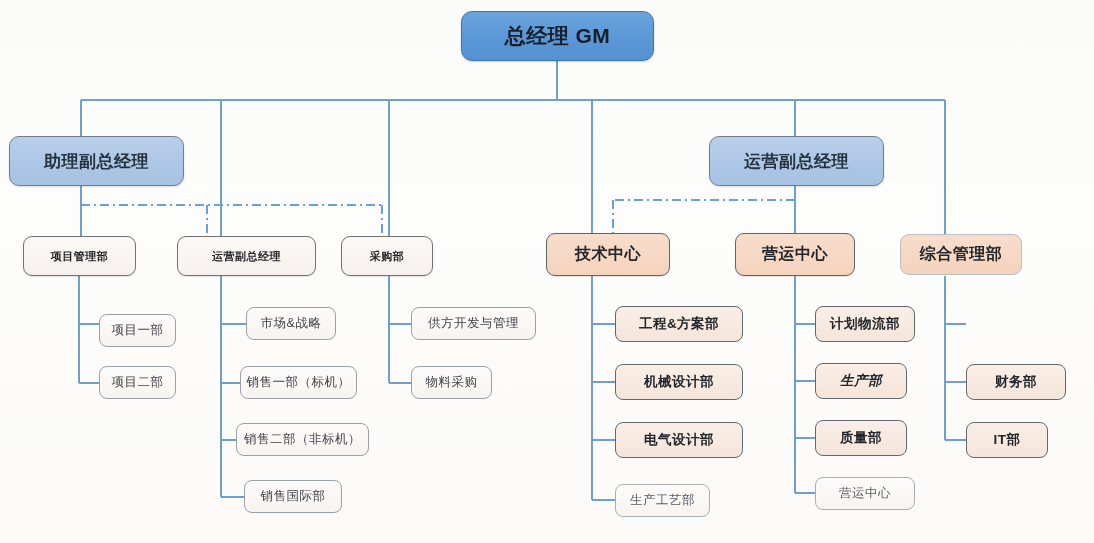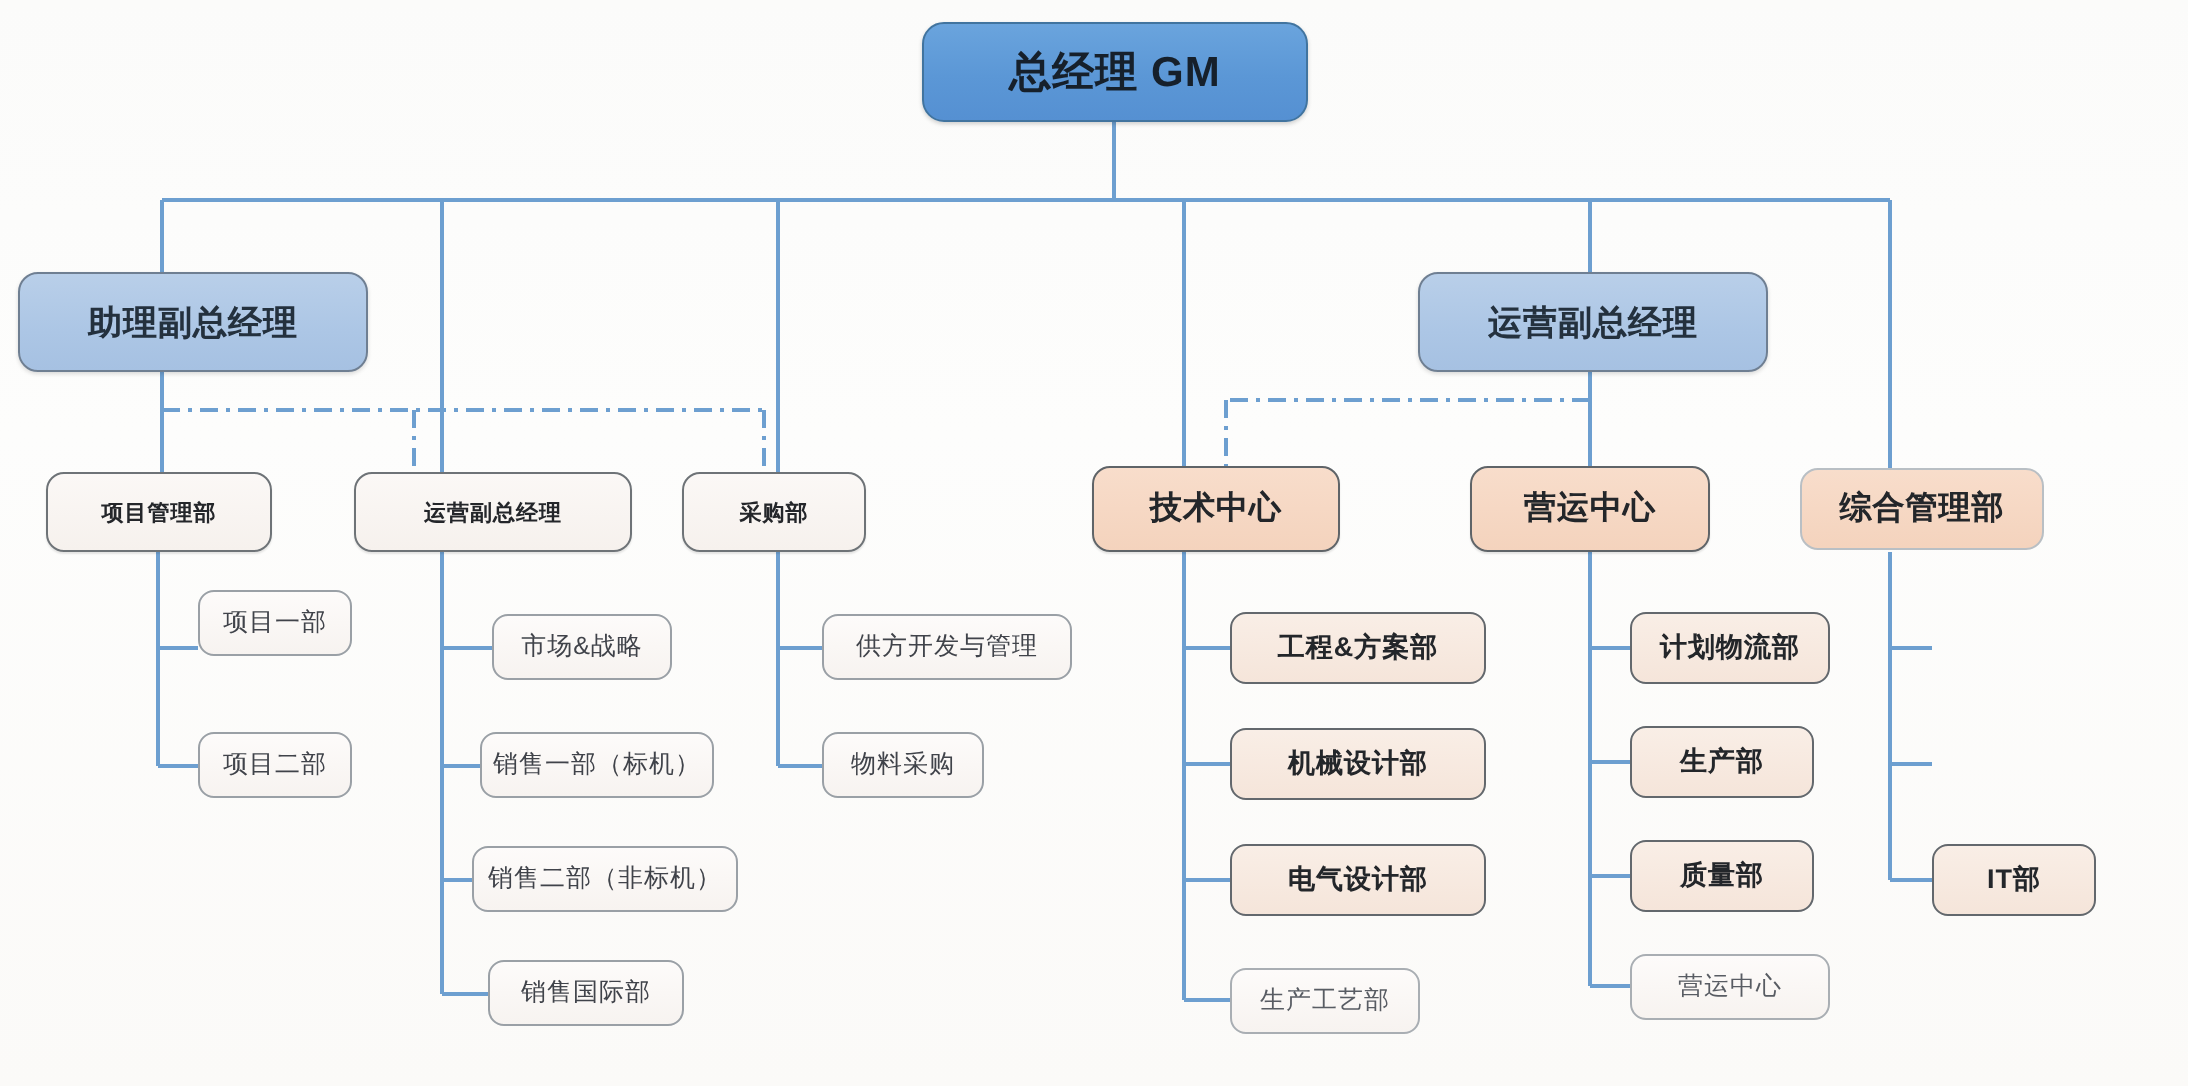--- a/index.html
+++ b/index.html
@@ -170,36 +170,37 @@
   <div class="node n-dept" style="left:177px;top:236px;width:139px;height:40px;">运营副总经理</div>
 
   <div class="node n-dept" style="left:341px;top:236px;width:92px;height:40px;">采购部</div>
 
   <div class="node n-center" style="left:546px;top:233px;width:124px;height:43px;">技术中心</div>
 
   <div class="node n-center" style="left:735px;top:233px;width:120px;height:43px;">营运中心</div>
 
   <div class="node n-center thin" style="left:900px;top:234px;width:122px;height:41px;">综合管理部</div>
 
-  <div class="node n-leaf" style="left:99px;top:295px;width:77px;height:33px;text-align:center;">项目一部</div>
+  <div class="node n-leaf" style="left:99px;top:314px;width:77px;height:33px;text-align:center;">项目一部</div>
   <div class="node n-leaf" style="left:99px;top:366px;width:77px;height:33px;">项目二部</div>
 
   <div class="node n-leaf" style="left:246px;top:307px;width:90px;height:33px;">市场&amp;战略</div>
   <div class="node n-leaf" style="left:240px;top:366px;width:117px;height:33px;">销售一部（标机）</div>
   <div class="node n-leaf" style="left:236px;top:423px;width:133px;height:33px;text-align:right;">销售二部（非标机）</div>
   <div class="node n-leaf" style="left:244px;top:480px;width:98px;height:33px;">销售国际部</div>
 
   <div class="node n-leaf" style="left:411px;top:307px;width:125px;height:33px;">供方开发与管理</div>
   <div class="node n-leaf" style="left:411px;top:366px;width:81px;height:33px;">物料采购</div>
 
   <div class="node n-leaf strong" style="left:615px;top:306px;width:128px;height:36px;">工程&amp;方案部</div>
   <div class="node n-leaf strong" style="left:615px;top:364px;width:128px;height:36px;">机械设计部</div>
   <div class="node n-leaf strong" style="left:615px;top:422px;width:128px;height:36px;">电气设计部</div>
   <div class="node n-leaf soft" style="left:615px;top:484px;width:95px;height:33px;">生产工艺部</div>
 
   <div class="node n-leaf strong" style="left:815px;top:306px;width:100px;height:36px;">计划物流部</div>
-  <div class="node n-leaf strong" style="left:815px;top:363px;width:92px;height:36px;">生产部</div>
+  <div class="node n-leaf strong" style="left:815px;top:363px;width:92px;height:36px;font-style:italic;">生产部</div>
   <div class="node n-leaf strong" style="left:815px;top:420px;width:92px;height:36px;">质量部</div>
   <div class="node n-leaf soft" style="left:815px;top:477px;width:100px;height:33px;">营运中心</div>
 
+  <div class="node n-leaf strong" style="left:966px;top:364px;width:100px;height:36px;">财务部</div>
   <div class="node n-leaf strong" style="left:966px;top:422px;width:82px;height:36px;">IT部</div>
 
 </div>
 
 </body></html>

